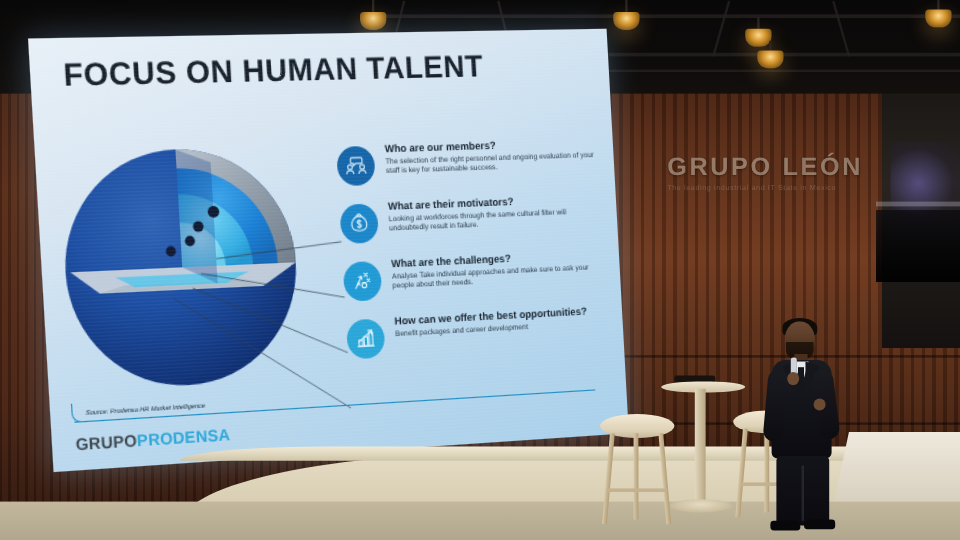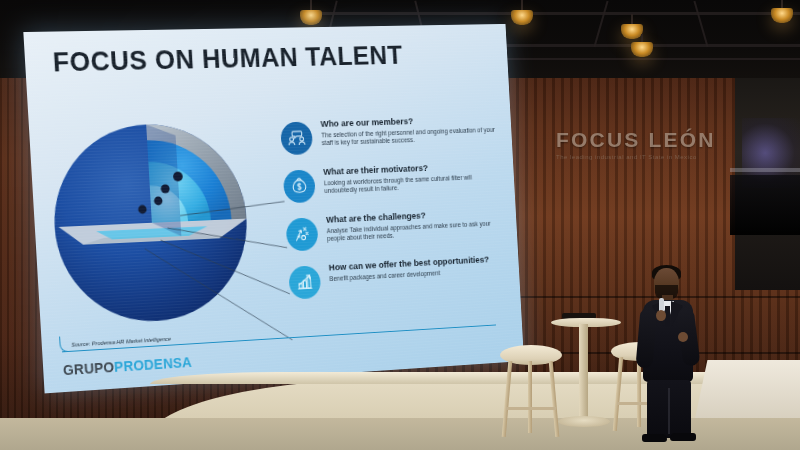--- a/index.html
+++ b/index.html
@@ -437,21 +437,21 @@
       <div class="source">Source: Prodensa HR Market Intelligence</div>
       <div class="logo">
         <span class="g">GRUPO</span><span class="p">PRODENSA</span>
       </div>
 
       <div class="slide-sheen"></div>
     </div>
   </div>
 
   <div class="sign">
-    <div class="sign-main">FOCUS LEÓN</div>
+    <div class="sign-main">GRUPO LEÓN</div>
     <div class="sign-sub">The leading industrial and IT State in Mexico</div>
   </div>
 
   <div class="stage"></div>
   <div class="stage-edge"></div>
   <div class="stage-ramp"></div>
   <div class="stage-floor"></div>
 
   <div class="table-items"></div>
   <div class="table-top"></div>

